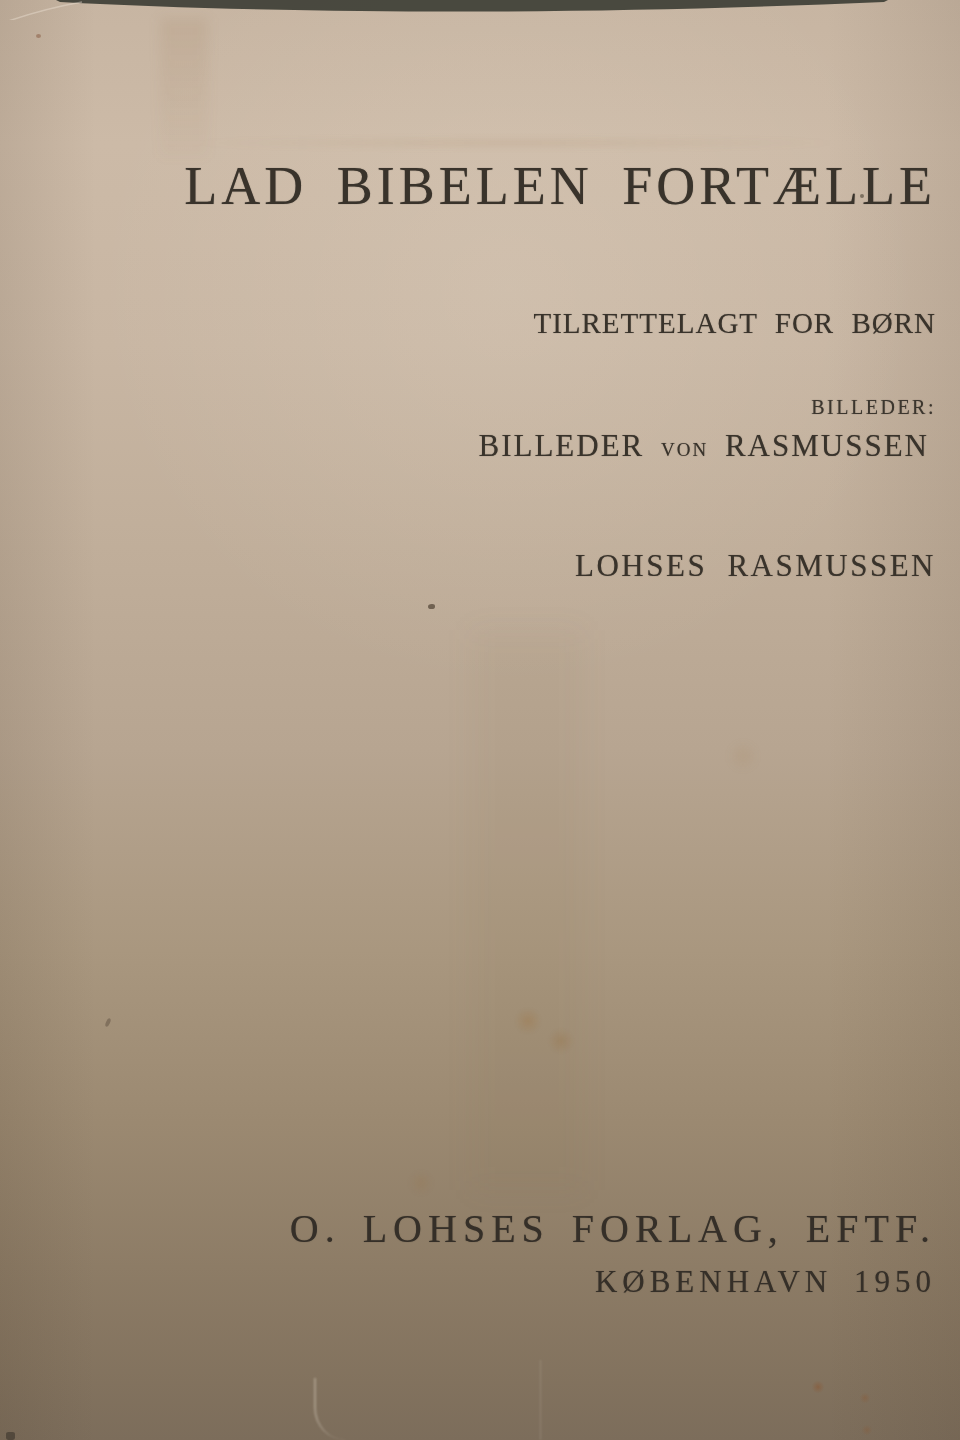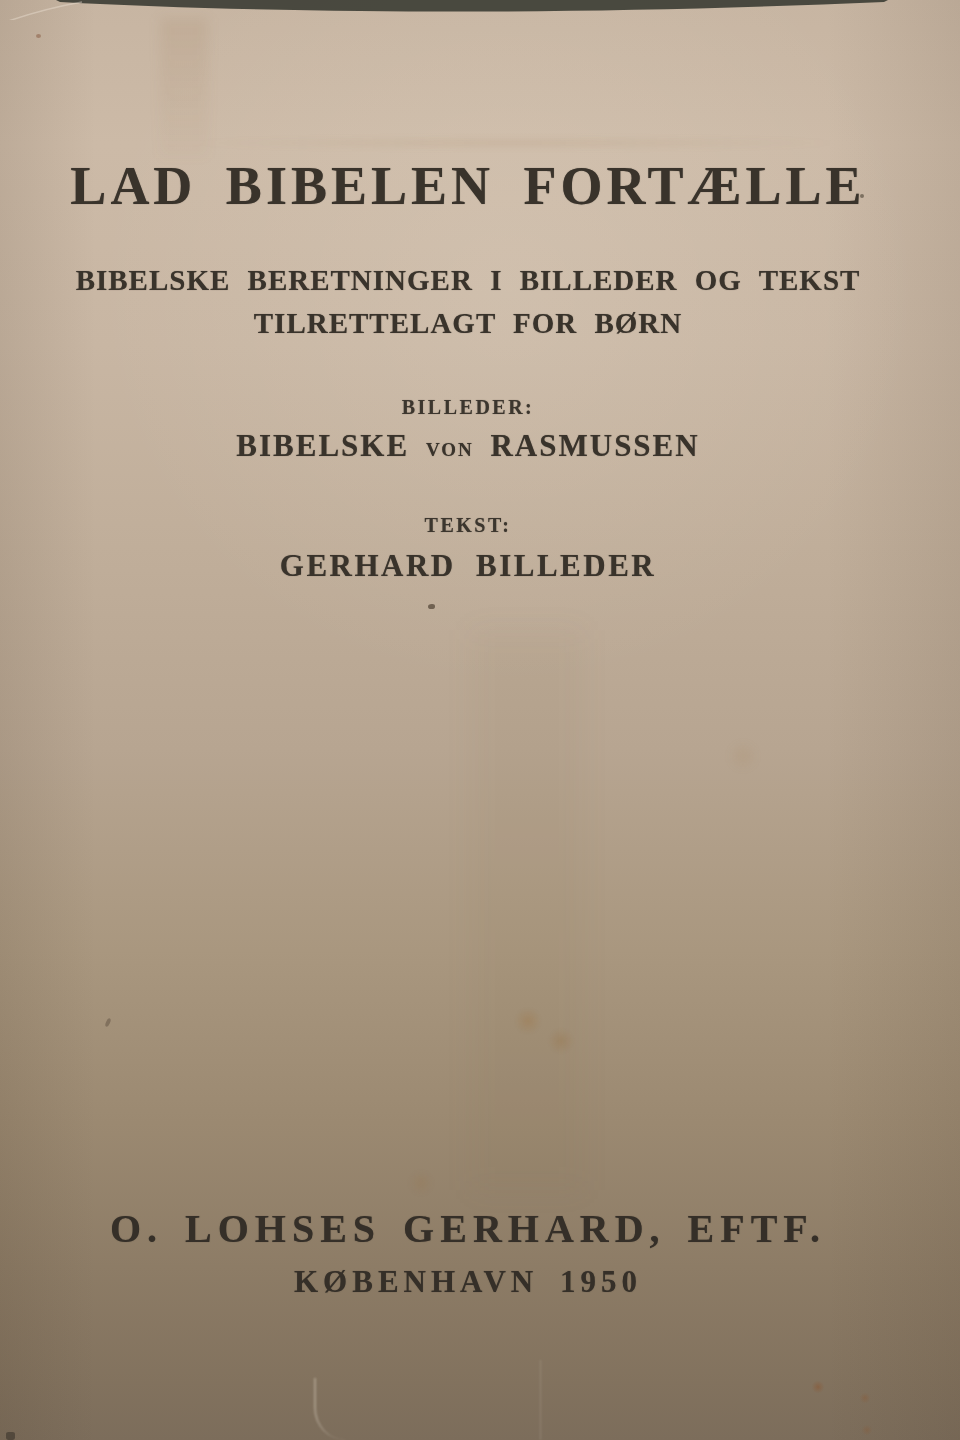--- a/index.html
+++ b/index.html
@@ -38,26 +38,25 @@
   .textcol {
     position: absolute;
     left: 0;
     top: 0;
     width: 936px;
     height: 1440px;
   }
   .line {
     position: absolute;
     width: 100%;
-    text-align: center;
+    text-align: right;
     line-height: 1;
     white-space: nowrap;
     color: #39332b;
     text-shadow: 0 0 1px rgba(57,51,43,0.55);
-    font-weight: bold;
   }
   .title         { top: 159px;  font-size: 54px; letter-spacing: 4px;  word-spacing: 12px; }
   .subtitle-1    { top: 266px;  font-size: 29px; letter-spacing: 1px;  word-spacing: 9px;  }
   .subtitle-2    { top: 309px;  font-size: 29px; letter-spacing: 1px;  word-spacing: 9px;  }
   .credit-label  { font-size: 20px; letter-spacing: 2.5px; color: #3c362e; }
   .label-billeder{ top: 397px; }
   .name-illustr  { top: 430px;  font-size: 31px; letter-spacing: 2px; }
   .name-illustr .particle { font-size: 19px; letter-spacing: 2px; }
   .name-illustr .part { margin: 0 7px; }
   .label-tekst   { top: 515px; }
@@ -143,34 +142,32 @@
   <div class="blemish speck-3"></div>
   <div class="blemish speck-4"></div>
   <div class="blemish speck-5"></div>
   <div class="blemish crease-1"></div>
   <div class="blemish crease-2"></div>
 
   <div class="textcol">
 
     <div class="line title">LAD BIBELEN FORTÆLLE</div>
 
-    <div class="line subtitle-1">BIBELSKE BERETNINGER I BILLEDER OG TEKST</div>
 
     <div class="line subtitle-2">TILRETTELAGT FOR BØRN</div>
 
     <div class="line credit-label label-billeder">BILLEDER:</div>
 
     <div class="line name-illustr">
-      <span class="part">BIBELSKE</span>
+      <span class="part">BILLEDER</span>
       <span class="particle">VON</span>
       <span class="part">RASMUSSEN</span>
     </div>
 
-    <div class="line credit-label label-tekst">TEKST:</div>
 
-    <div class="line name-author">GERHARD BILLEDER</div>
+    <div class="line name-author">LOHSES RASMUSSEN</div>
 
-    <div class="line publisher">O. LOHSES GERHARD, EFTF.</div>
+    <div class="line publisher">O. LOHSES FORLAG, EFTF.</div>
 
     <div class="line city-year">KØBENHAVN 1950</div>
 
   </div>
 </div>
 
 </body></html>

